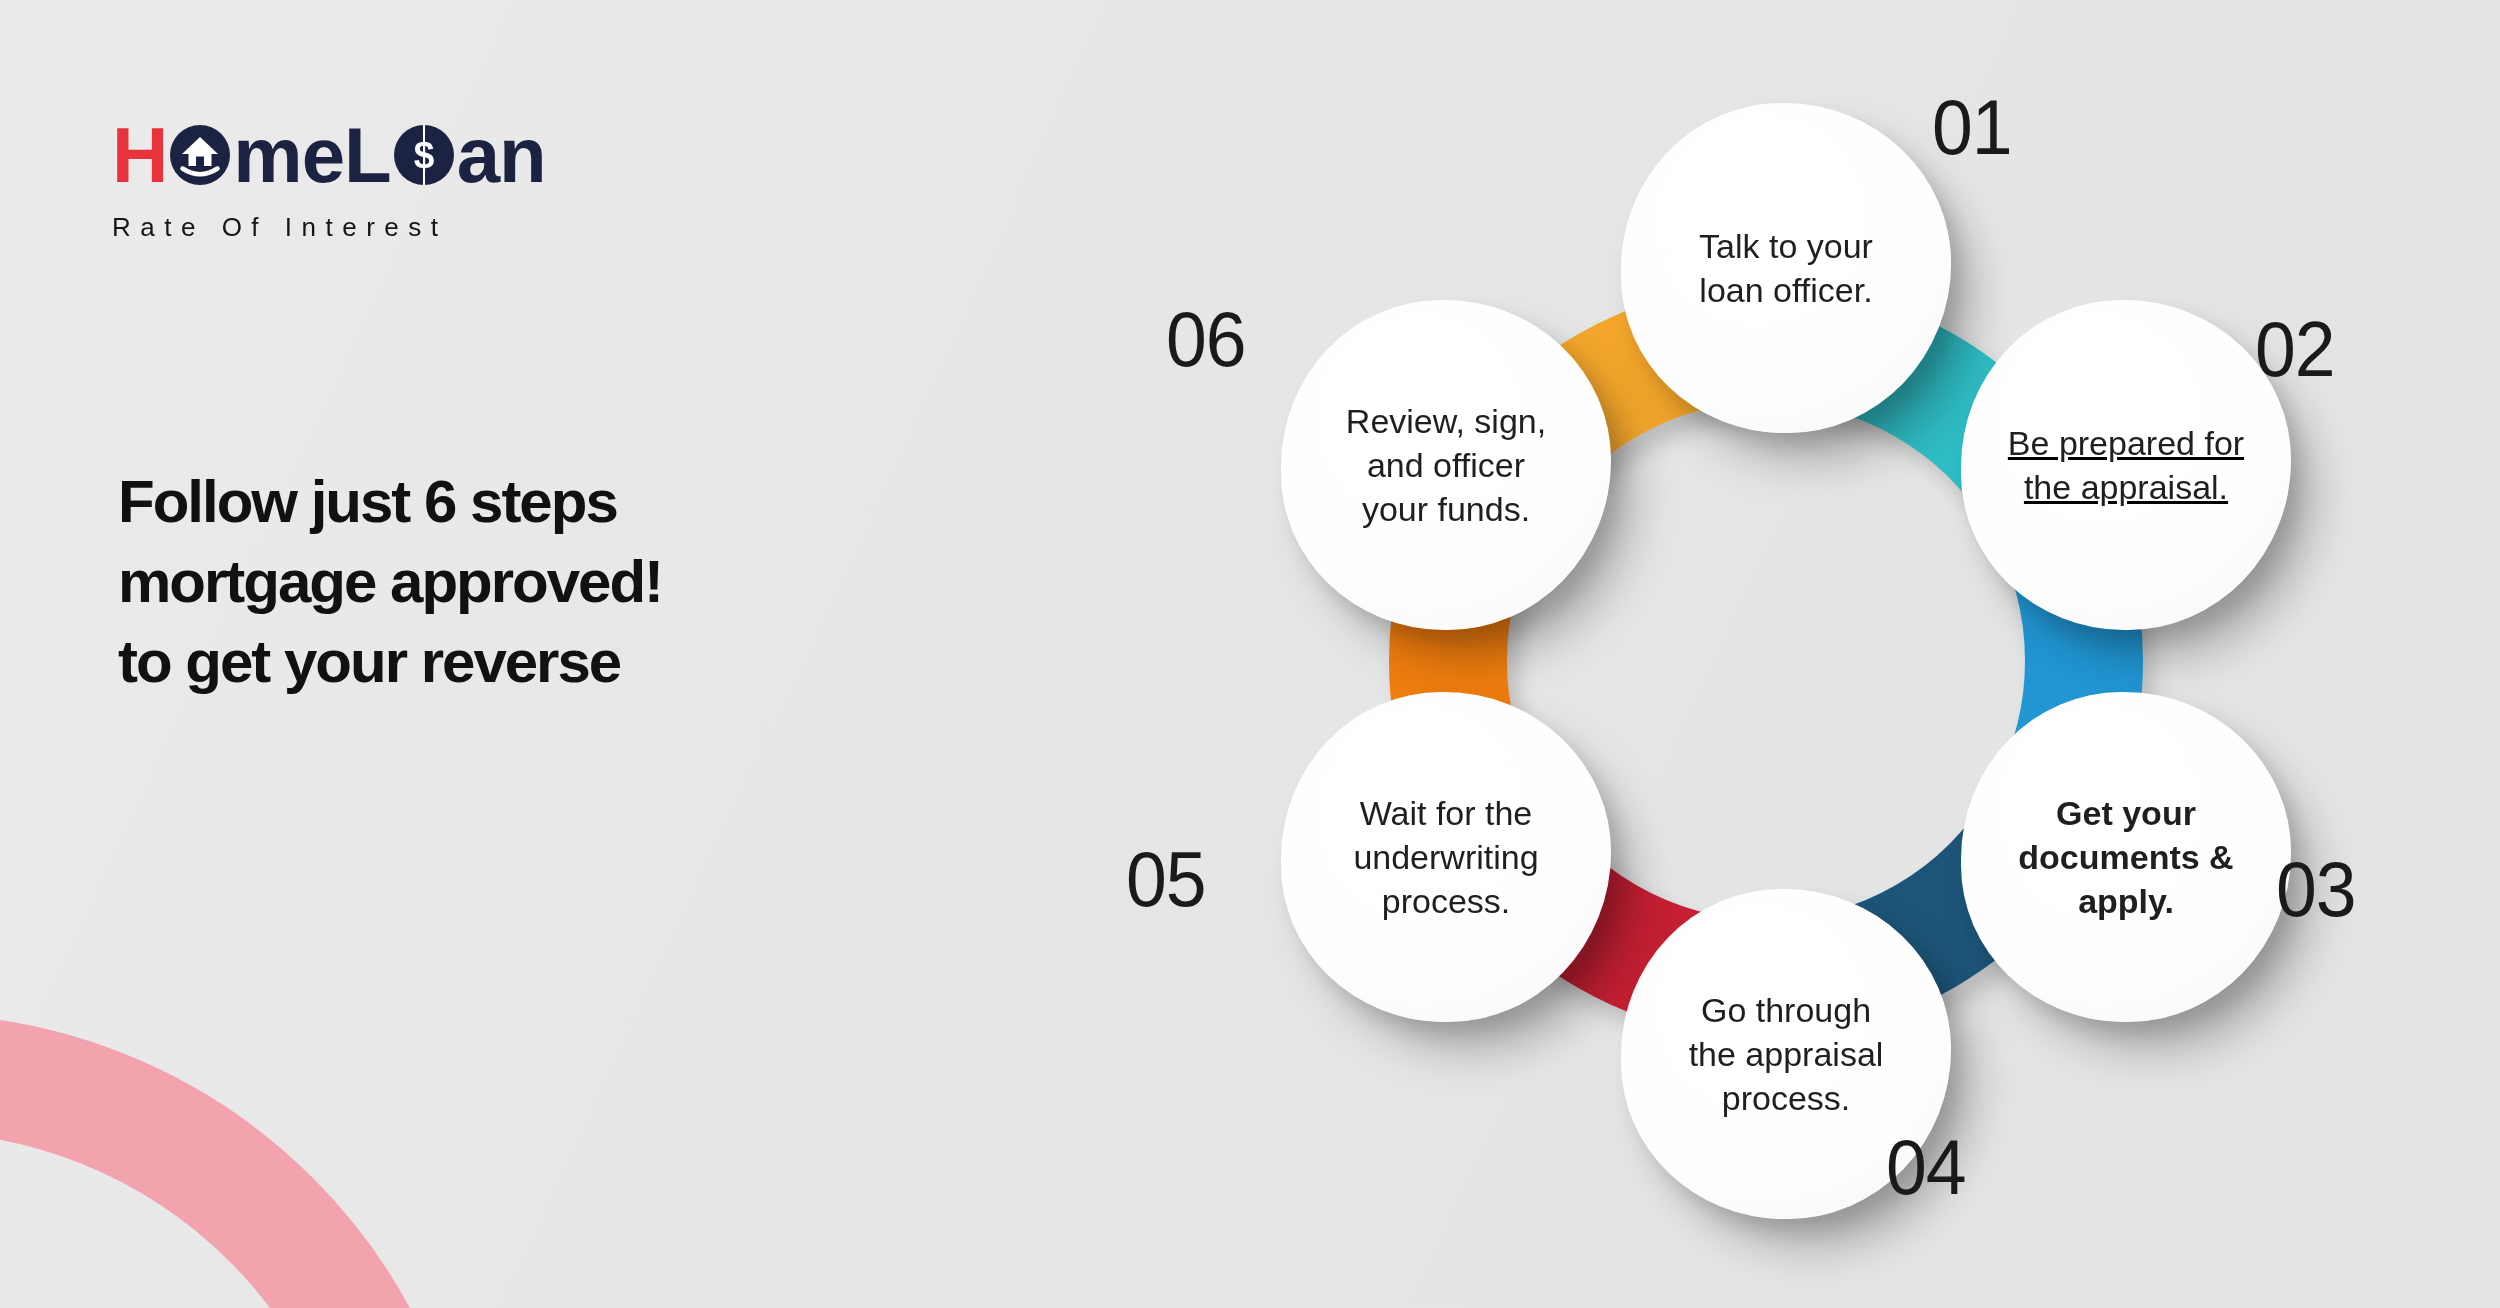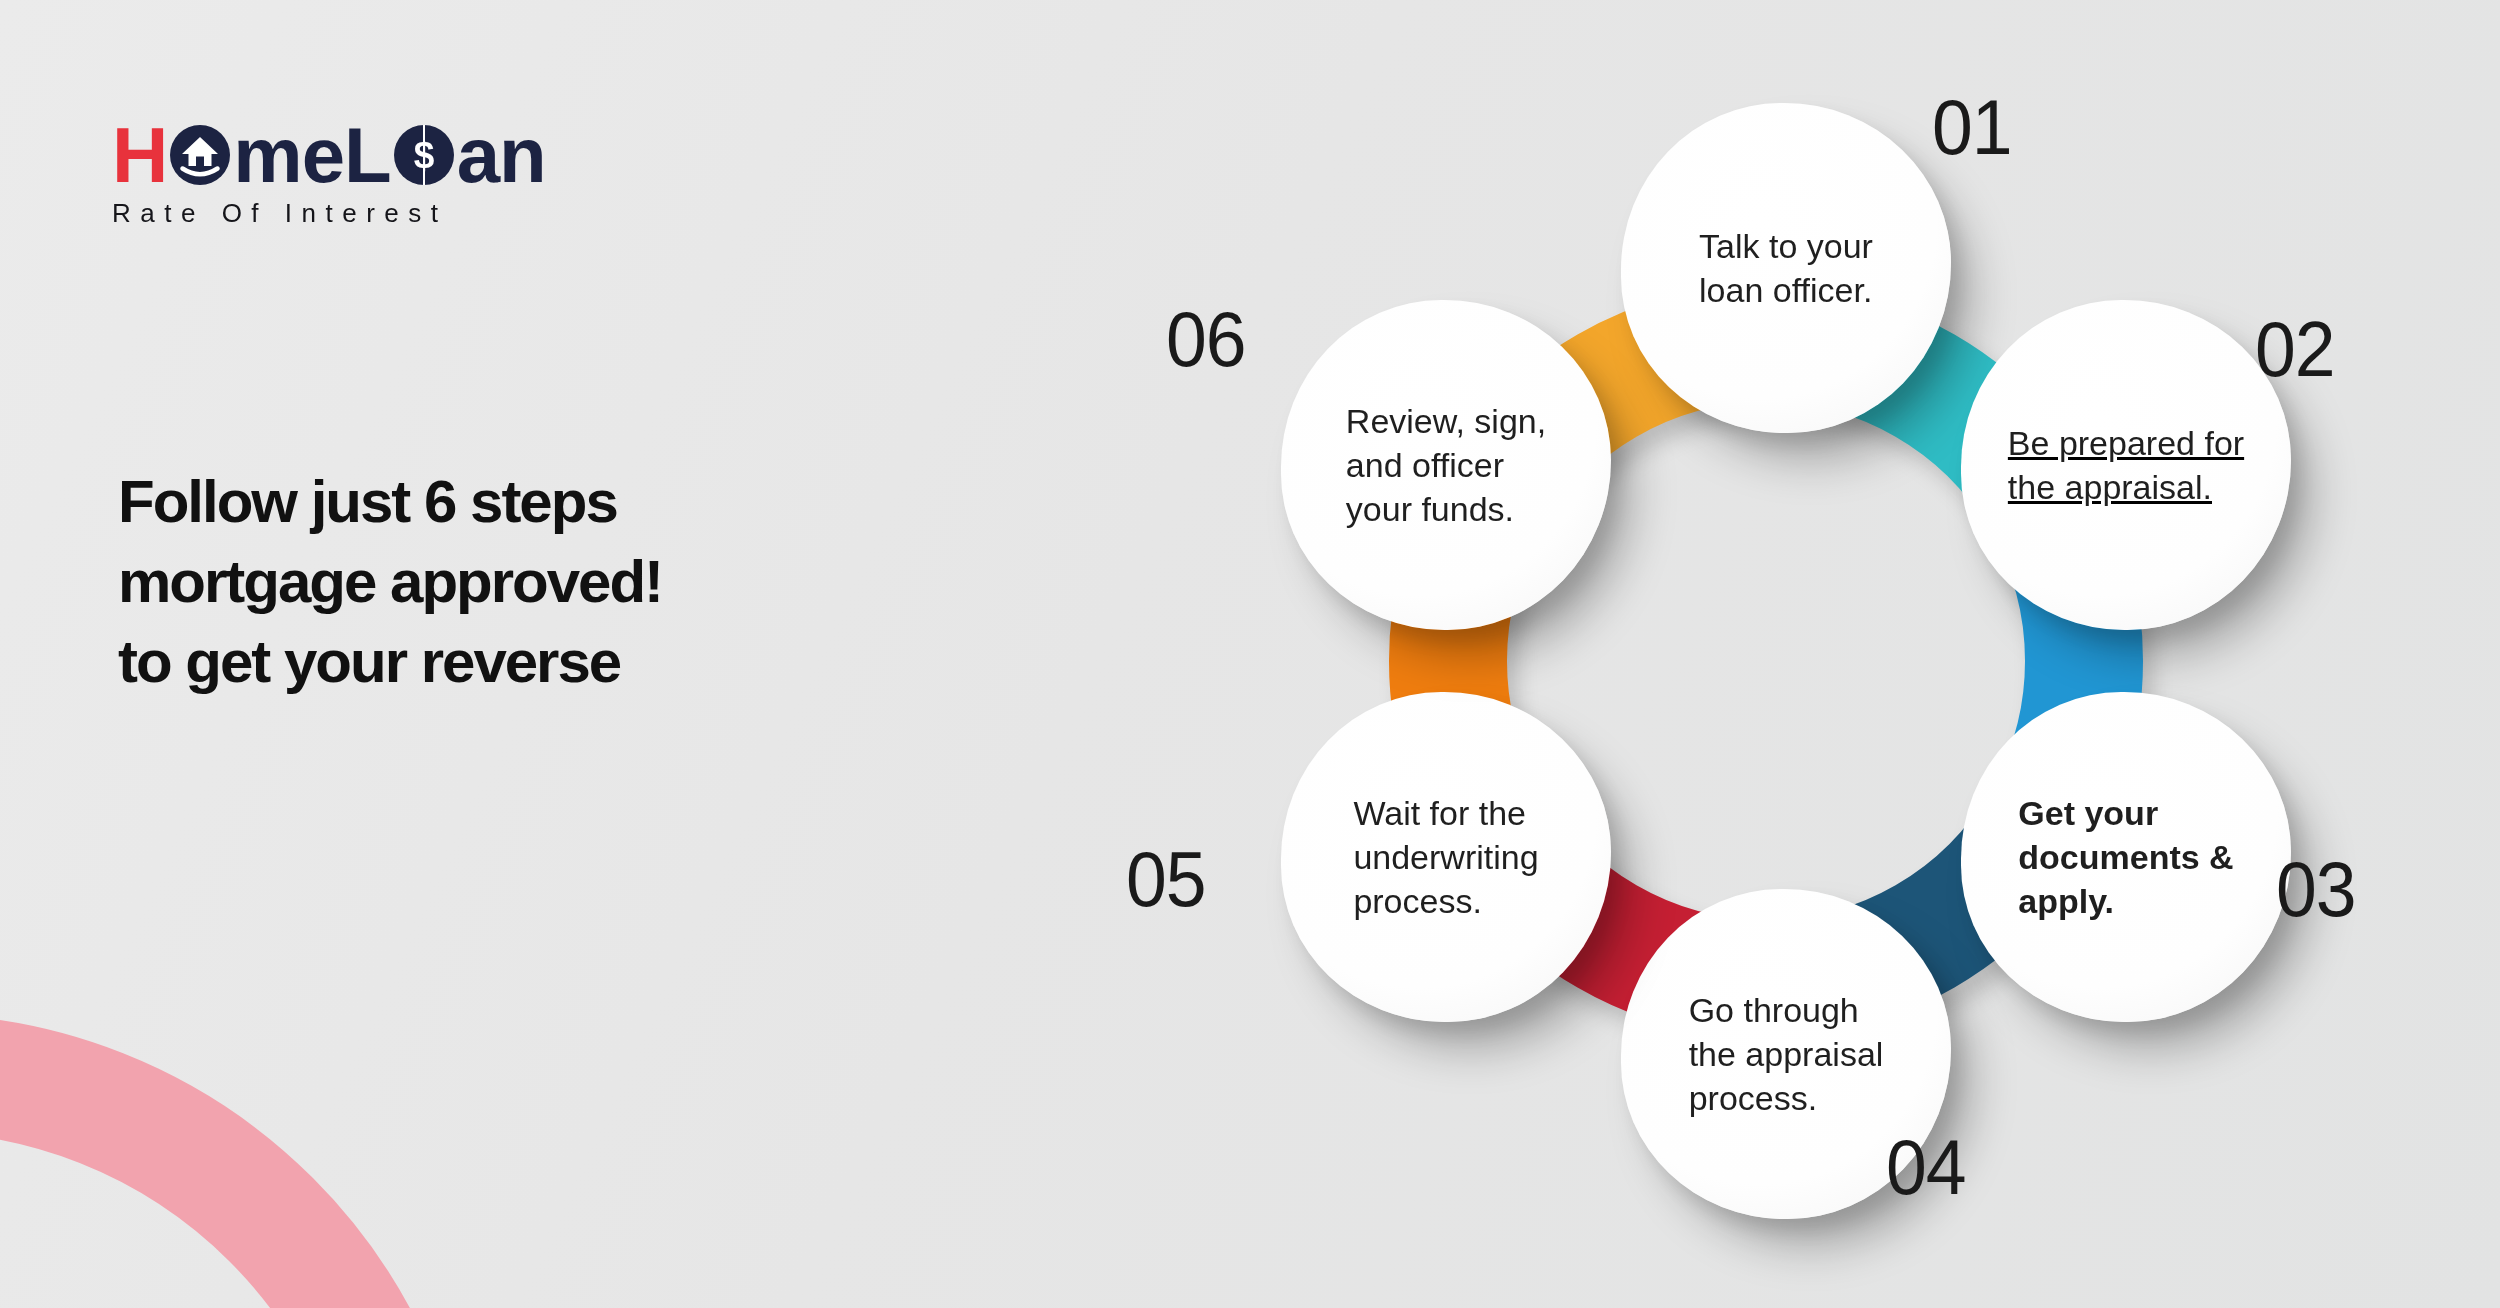--- a/index.html
+++ b/index.html
@@ -17,42 +17,42 @@
   
   .logo { position: absolute; left: 112px; top: 122px; }
   .logo-word { display: flex; align-items: center; height: 66px; }
   .logo-letter {
     font-size: 78px; font-weight: 700; line-height: 66px;
     color: #1c2342; letter-spacing: -1px;
   }
   .logo-letter.h { color: #e8323c; }
   .logo-oicon { width: 60px; height: 60px; margin: 0 3px; flex: 0 0 auto; }
   .logo-tagline {
-    margin-top: 10px;
+    margin-top: 24px;
     font-size: 26px; font-weight: 500; color: #15151a;
     letter-spacing: 9.5px; white-space: nowrap;
   }
 
   
   .headline {
     position: absolute; left: 118px; top: 462px; width: 1020px;
     font-size: 60px; font-weight: 700; color: #111;
     letter-spacing: -2px; line-height: 1.33;
   }
 
   
   .ring-svg { position: absolute; left: 1216px; top: 111px; width: 1100px; height: 1100px;
               filter: drop-shadow(10px 14px 10px rgba(0,0,0,0.16)); }
 
   .step-circle {
     position: absolute; width: 330px; height: 330px;
     background: radial-gradient(circle at 42% 36%, #ffffff 0%, #fefefe 62%, #f3f3f3 100%);
     border-radius: 49% 51% 50% 50% / 51% 49% 52% 48%;
     box-shadow: 26px 32px 46px -6px rgba(0,0,0,0.28), 10px 12px 18px rgba(0,0,0,0.10);
-    display: flex; align-items: center; justify-content: center; 
+    display: flex; align-items: center; justify-content: center; text-align: center;
   }
   .step-text { font-size: 34px; line-height: 1.3; color: #1f1f1f; }
 
   .c1 { left: 1621px; top: 103px; }
   .c2 { left: 1961px; top: 300px; text-decoration: underline; }
   .c3 { left: 1961px; top: 692px; font-weight: bold; }
   .c4 { left: 1621px; top: 889px; }
   .c5 { left: 1281px; top: 692px; }
   .c6 { left: 1281px; top: 300px; }
 

